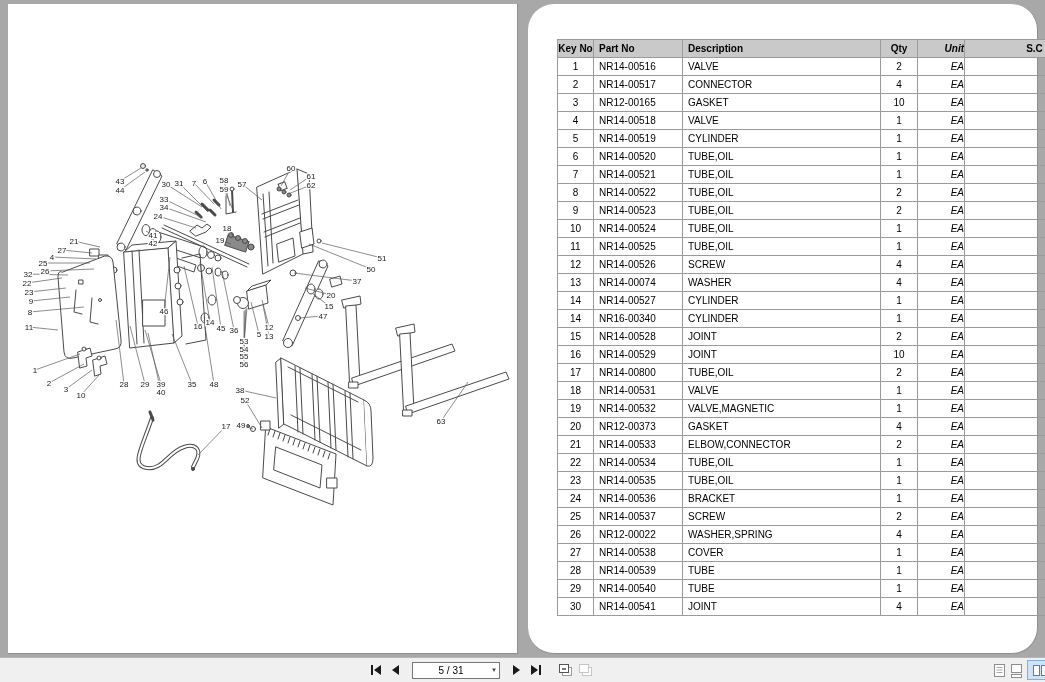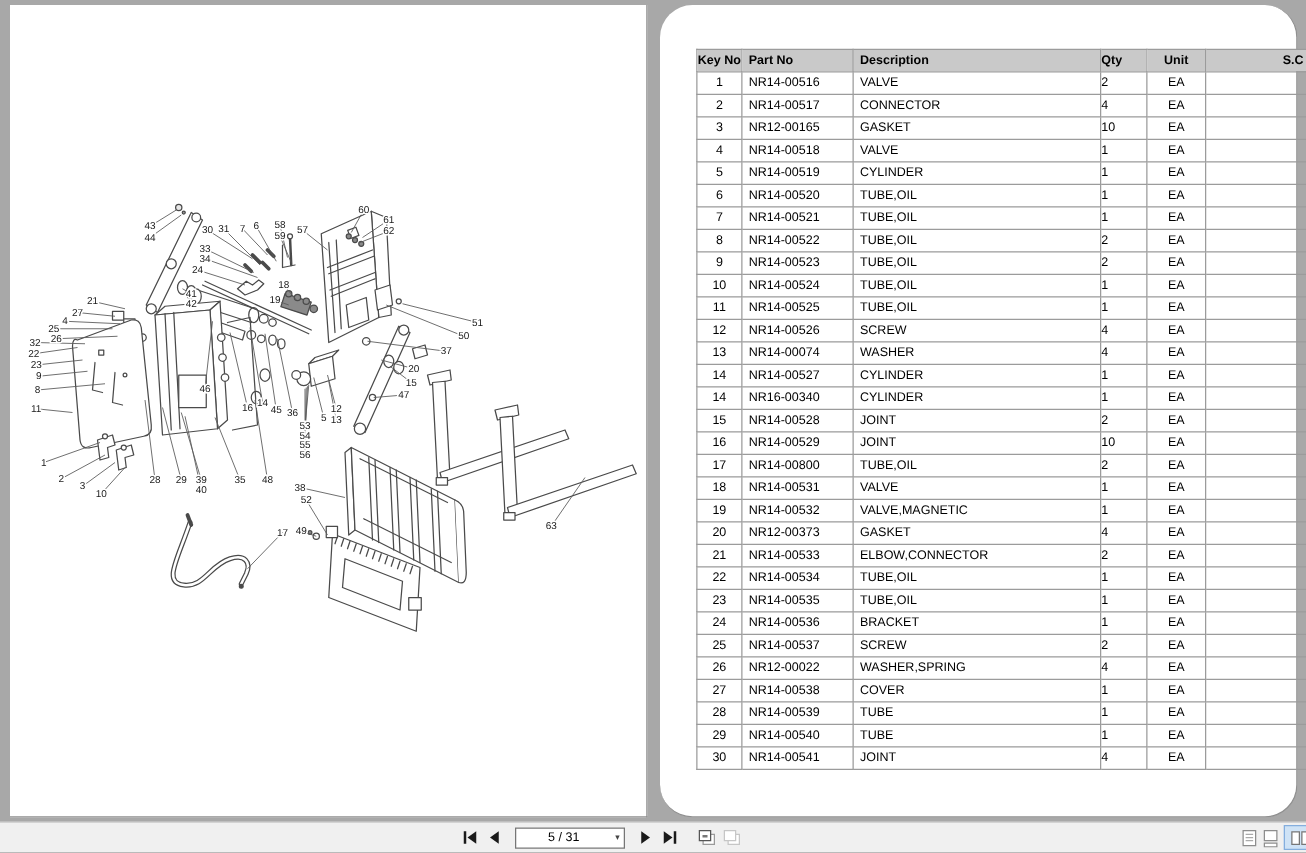--- a/index.html
+++ b/index.html
@@ -13,22 +13,22 @@
 
   
   .parts-table{position:absolute;left:29px;top:35px;}
   table{border-collapse:collapse;table-layout:fixed;width:451px;border:1px solid #6b6b6b;}
   th,td{border:1px solid #9b9b9b;height:17px;font-size:10px;color:#000;
         padding:0;overflow:hidden;white-space:nowrap;}
   th{background:#c9c9c9;font-weight:bold;}
   .c0{width:35px;text-align:center;}
   .c1{width:83px;text-align:left;padding-left:5px;margin-top:14px;}
   .c2{width:192px;text-align:left;padding-left:5px;margin-left:44px;}
-  .c3{width:36px;text-align:left;}
-  .c4{width:46px;text-align:center;}
+  .c3{width:36px;text-align:center;}
+  .c4{width:46px;text-align:right;font-style:italic;}
   .c5{width:59px;text-align:center;padding-left:40px;}
 
   
   svg.diagram{display:block;}
   .parts{stroke:#4a4a4a;fill:none;stroke-width:1;stroke-linejoin:round;stroke-linecap:round;}
   .callout-lines line{stroke:#5a5a5a;stroke-width:0.7;}
   .callout-labels text{font-family:"Liberation Sans",sans-serif;font-size:8px;fill:#1a1a1a;
       text-anchor:middle;dominant-baseline:central;paint-order:stroke;stroke:#ffffff;stroke-width:2.5px;}
 
   

